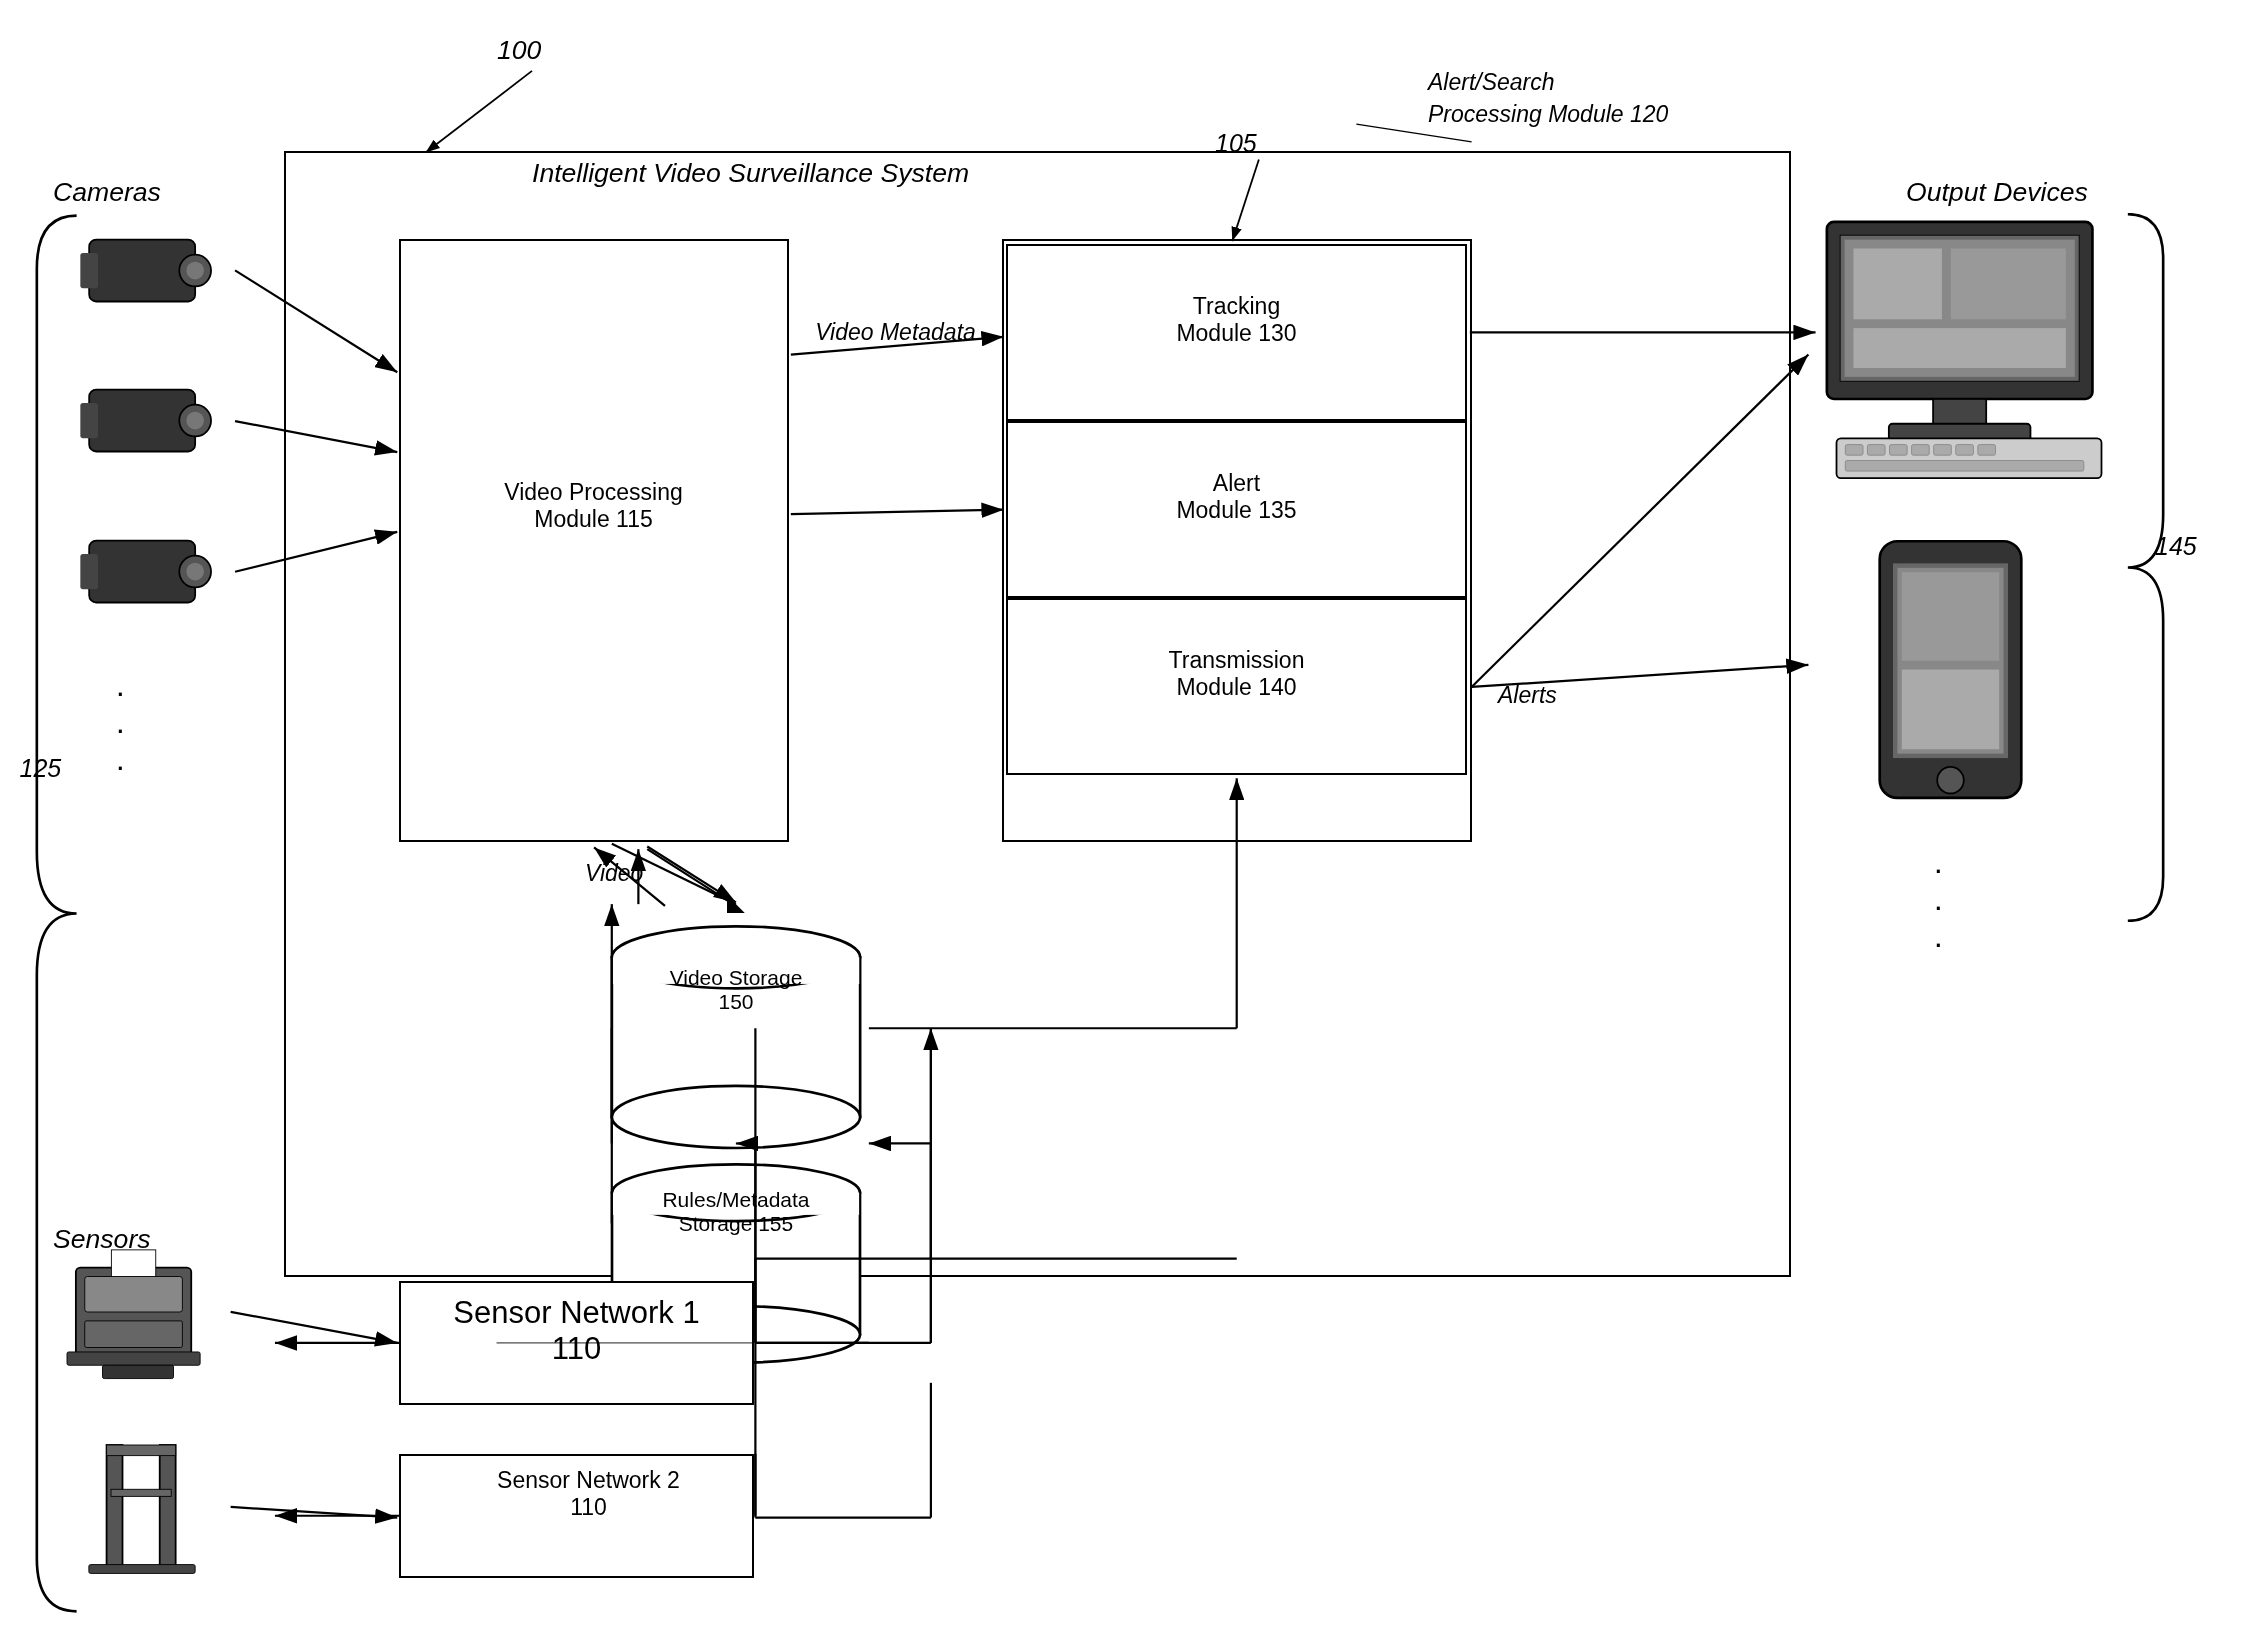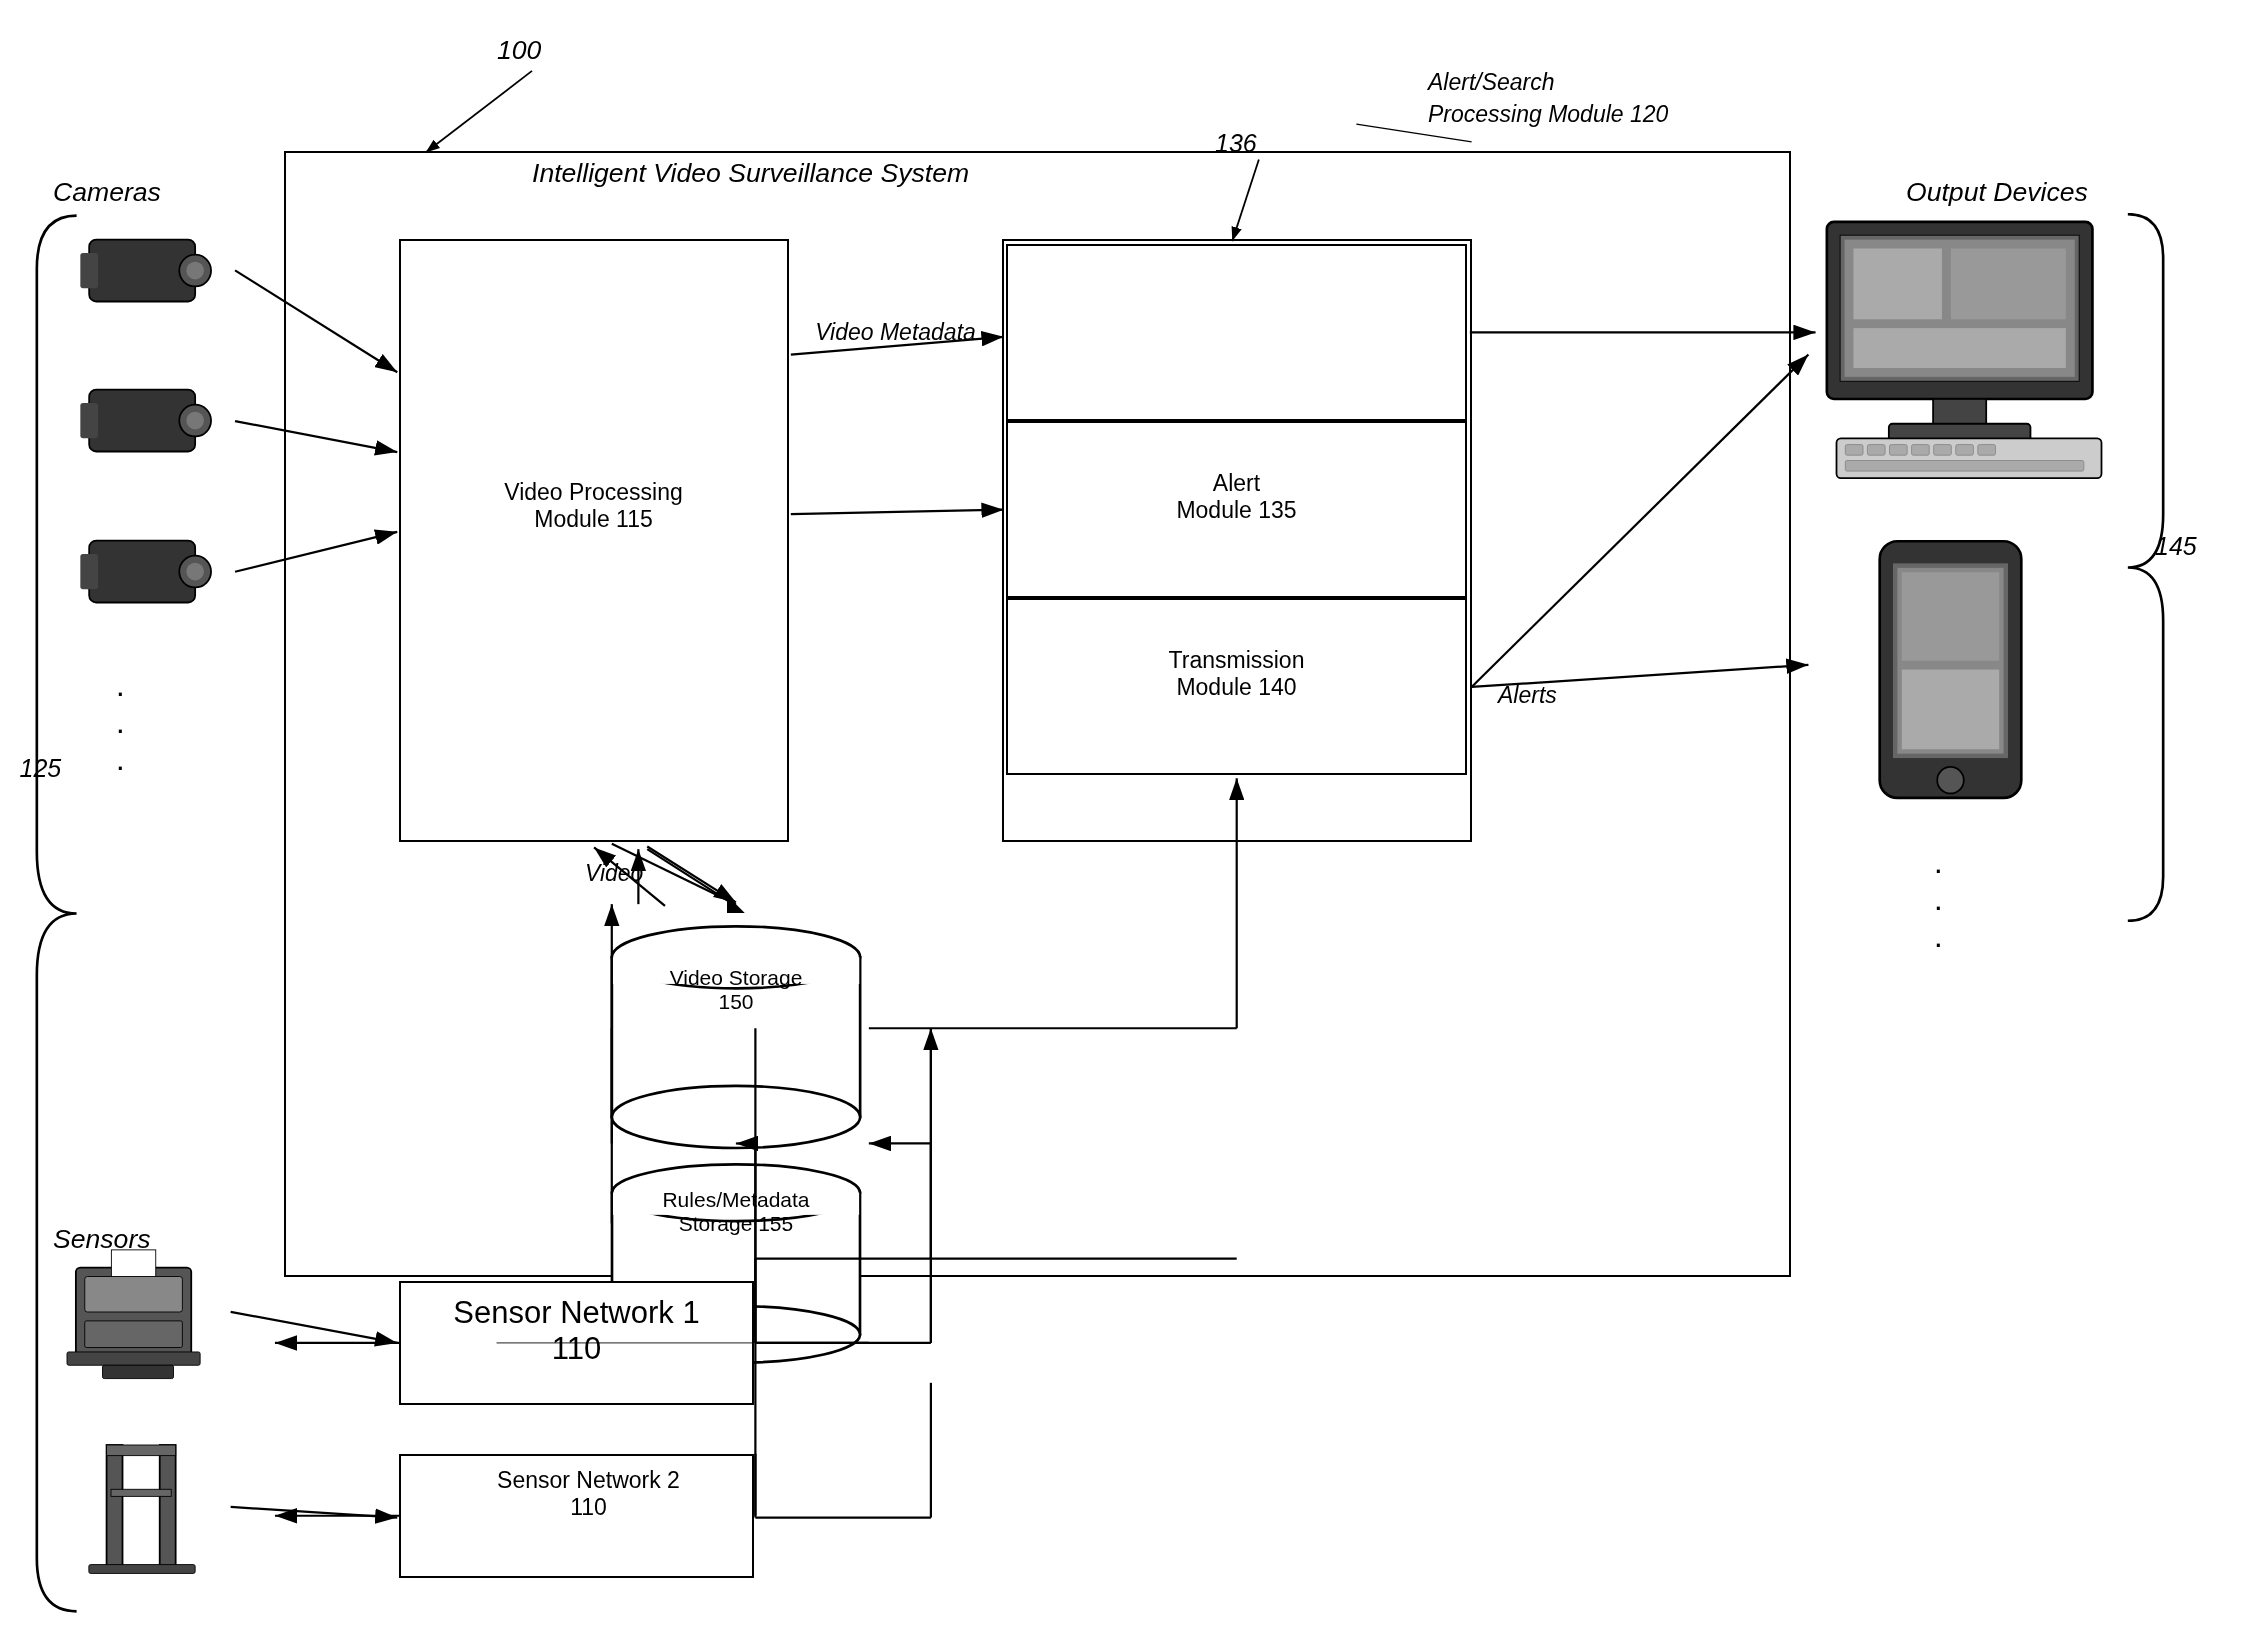--- a/index.html
+++ b/index.html
@@ -71,20 +71,21 @@
   <div class="label" style="top:158px; left:532px; font-size:26.6px;">Intelligent Video Surveillance System</div>
 
   <div class="box" style="left:399px; top:239px; width:390px; height:603px;"></div>
   <div class="box-title" style="top:479px; left:403px; width:381px;">Video Processing<br>Module 115</div>
 
   <div class="label" style="top:66px; left:1428px; font-size:23px; white-space:normal; width:248px; line-height:1.4;">Alert/Search<br>Processing Module 120</div>
 
   <div class="box" style="left:1002px; top:239px; width:470px; height:603px;"></div>
 
   <div class="box" style="left:1006px; top:244px; width:461px; height:177px;"></div>
+  <div class="box-title" style="top:293px; left:1006px; width:461px;">Tracking<br>Module 130</div>
 
   <div class="box" style="left:1006px; top:421px; width:461px; height:177px;"></div>
   <div class="box-title" style="top:470px; left:1006px; width:461px;">Alert<br>Module 135</div>
 
   <div class="box" style="left:1006px; top:598px; width:461px; height:177px;"></div>
   <div class="box-title" style="top:647px; left:1006px; width:461px;">Transmission<br>Module 140</div>
 
   <div class="label" style="top:319px; left:807px; font-size:23px; white-space:normal; width:177px; text-align:center;">Video Metadata</div>
 
 
@@ -117,21 +118,21 @@
 
   <div class="box" style="left:399px; top:1454px; width:355px; height:124px;"></div>
   <div class="box-title" style="top:1467px; left:393px; width:355px; font-size:23px;padding-left:36px;">Sensor Network 2<br>110</div>
 
   <div class="label" style="top:177px; left:53px; font-size:26.6px;">Cameras</div>
 
   <div class="label" style="top:1224px; left:53px; font-size:26.6px;">Sensors</div>
 
   <div class="label" style="top:177px; left:1906px; font-size:26.6px;">Output Devices</div>
 
-  <div class="label" style="top:129px; left:1215px; font-size:25px;">136</div>
+  <div class="label" style="top:129px; left:1215px; font-size:25px;">105</div>
 
   <div class="label" style="top:754px; left:19.5px; font-size:25px;">125</div>
 
   <div class="label" style="top:532px; left:2155px; font-size:25px;">145</div>
 
   <svg style="position:absolute; left:71px; top:222px; width:160px; height:106px;" viewBox="0 0 180 120" width="160" height="106">
     <rect x="20" y="20" width="120" height="70" rx="8" fill="#333" stroke="#000" stroke-width="2"></rect>
     <circle cx="140" cy="55" r="18" fill="#555" stroke="#000" stroke-width="2"></circle>
     <circle cx="140" cy="55" r="10" fill="#777"></circle>
     <rect x="10" y="35" width="20" height="40" rx="3" fill="#444"></rect>

